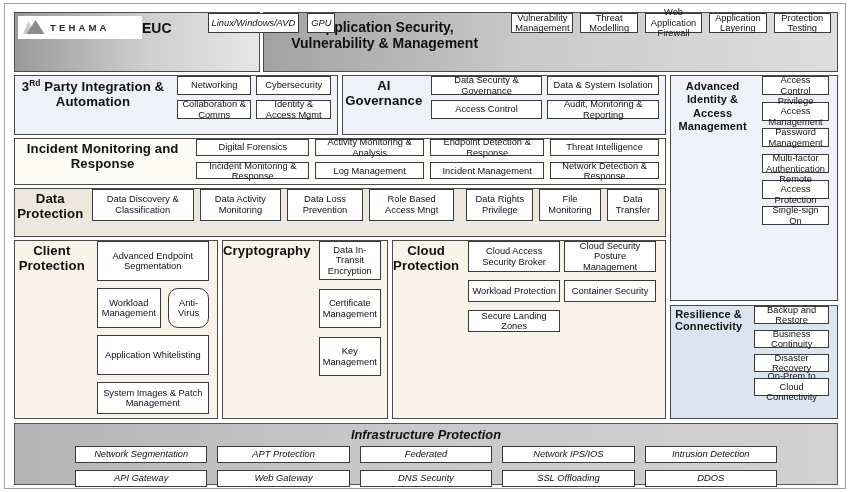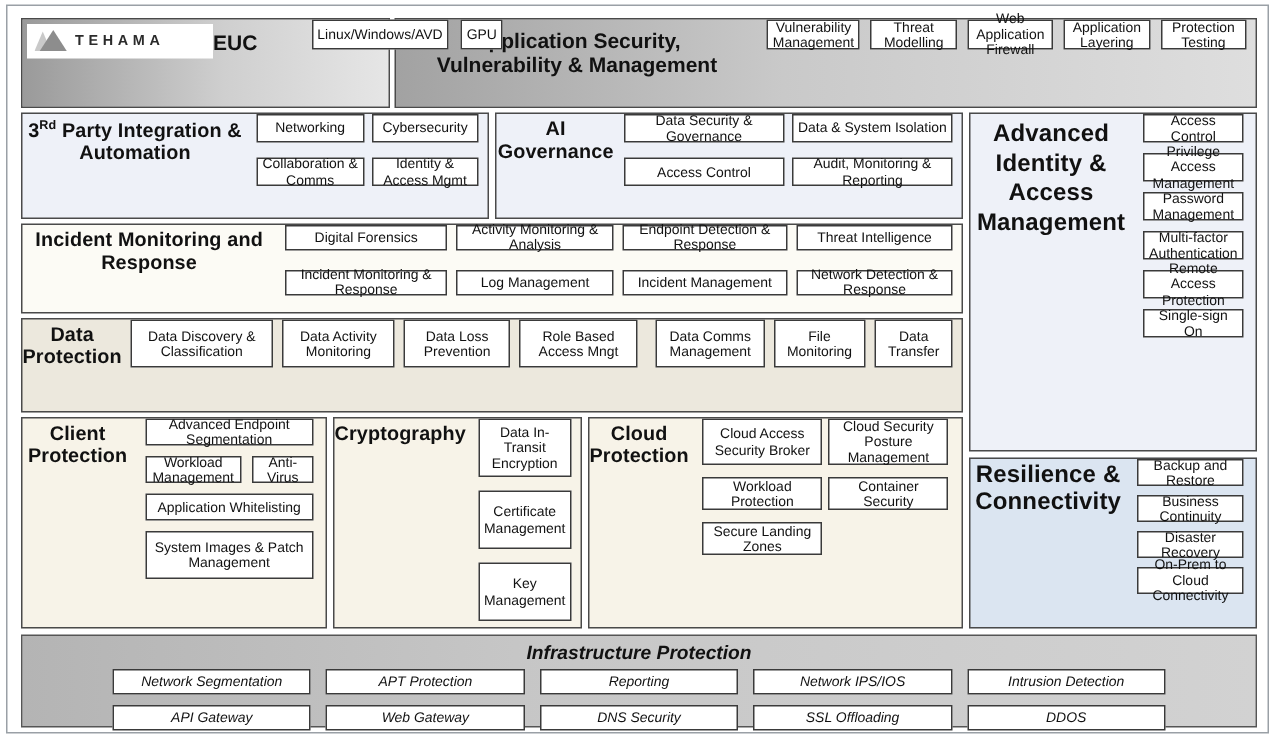--- a/index.html
+++ b/index.html
@@ -35,21 +35,21 @@
   }
 
   
   .band-title {
     text-align: center;
     font-weight: bold;
     font-size: 13.2px;
     letter-spacing: .1px;
     padding: 2px 0 3px;
   }
-  .band-title.sm { font-size: 16px; }
+  .band-title.sm { font-size: 11px; }
 
   
   .toprow { position: absolute; left: 9px; top: 8px; width: 824px; height: 60px; display: flex; gap: 3px; }
 
   .euc {
     width: 246px;
     background: linear-gradient(to right, #9a9a9a 0%, #cfcfcf 55%, #e6e6e6 100%);
     border: 1.4px solid #5d5d5d;
     position: relative;
   }
@@ -59,21 +59,21 @@
     display: flex; align-items: center; gap: 5px; padding-left: 5px;
   }
   .logo-mark { width: 22px; height: 17px; flex: 0 0 auto; }
   .logo-word {
     font-size: 9.6px; font-weight: bold; letter-spacing: 3.1px; color: #2b2b2b;
   }
   .euc-title {
     flex: 1; text-align: center; font-weight: bold; font-size: 14px; padding-right: 30px;
   }
   .euc-chips { display: flex; gap: 8px; padding: 0 6px; }
-  .euc-chips .chip { height: 20px; flex: 1; }
+  .euc-chips .chip { height: 20px; flex: 1; font-style: italic; }
 
   .appsec {
     flex: 1;
     background: linear-gradient(to right, #a2a2a2 0%, #c9c9c9 45%, #dedede 100%);
     border: 1.4px solid #5d5d5d;
     display: flex; flex-direction: column;
   }
   .appsec-title { text-align: center; font-weight: bold; font-size: 14px; padding: 6px 16px 4px; }
   .appsec-chips { display: flex; gap: 7px; padding: 0 6px 4px; }
   .appsec-chips .chip { height: 20px; flex: 1; }
@@ -105,24 +105,24 @@
   .dp { height: 65px; }
   .dp-row { display: flex; gap: 6px; justify-content: center; padding: 0 6px 4px; }
   .dp-row .chip { height: 16px; padding: 15px 8px; }
 
   .triple { flex: 1; display: flex; gap: 4px; }
   .cp  { width: 204px; }
   .cry { width: 166px; }
   .cld { flex: 1; }
 
   .cp-body { padding: 0 8px 4px; display: flex; flex-direction: column; gap: 7px; }
-  .cp-body .chip { height: 18px; }
+  .cp-body .chip { height: 40px; }
   .cp-split { display: flex; gap: 7px; }
   .cp-split .chip:first-child { flex: 1.72; }
-  .cp-split .chip:last-child  { flex: 1; }
+  .cp-split .chip:last-child  { flex: 1; border-radius: 10px; }
   .cp-tall { height: 32px !important; }
 
   .cry-body { padding: 0 8px 4px; display: flex; flex-direction: column; gap: 9px; }
   .cry-body .chip { height: 39px; }
 
   .cld-body { padding: 0 9px 4px; display: grid; grid-template-columns: 1fr 1fr; gap: 8px 4px; align-content: start; }
   .cld-body .chip { height: 31px; }
   .cld-body .chip.short { height: 22px; }
 
   
@@ -222,21 +222,21 @@
 
       <div class="panel beige dp">
         <div class="band-title">Data Protection</div>
         <div class="dp-row">
           <div class="chip">Data Discovery &amp; Classification</div>
           <div class="chip">Data Activity Monitoring</div>
           <div class="chip">Data Loss Prevention</div>
           <div class="chip">Role Based Access Mngt</div>
         </div>
         <div class="dp-row">
-          <div class="chip">Data Comms Management</div>
+          <div class="chip">Data Rights Privilege</div>
           <div class="chip">File Monitoring</div>
           <div class="chip">Data Transfer</div>
         </div>
       </div>
 
       <div class="triple">
 
         <div class="panel beige2 cp">
           <div class="band-title">Client Protection</div>
           <div class="cp-body">
@@ -295,21 +295,21 @@
         </div>
       </div>
     </div>
   </div>
 
   <div class="infra">
     <div class="infra-title">Infrastructure Protection</div>
     <div class="infra-grid">
       <div class="chip">Network Segmentation</div>
       <div class="chip">APT Protection</div>
-      <div class="chip">Reporting</div>
+      <div class="chip">Federated</div>
       <div class="chip">Network IPS/IOS</div>
       <div class="chip">Intrusion Detection</div>
       <div class="chip">API Gateway</div>
       <div class="chip">Web Gateway</div>
       <div class="chip">DNS Security</div>
       <div class="chip">SSL Offloading</div>
       <div class="chip">DDOS</div>
     </div>
   </div>
 

